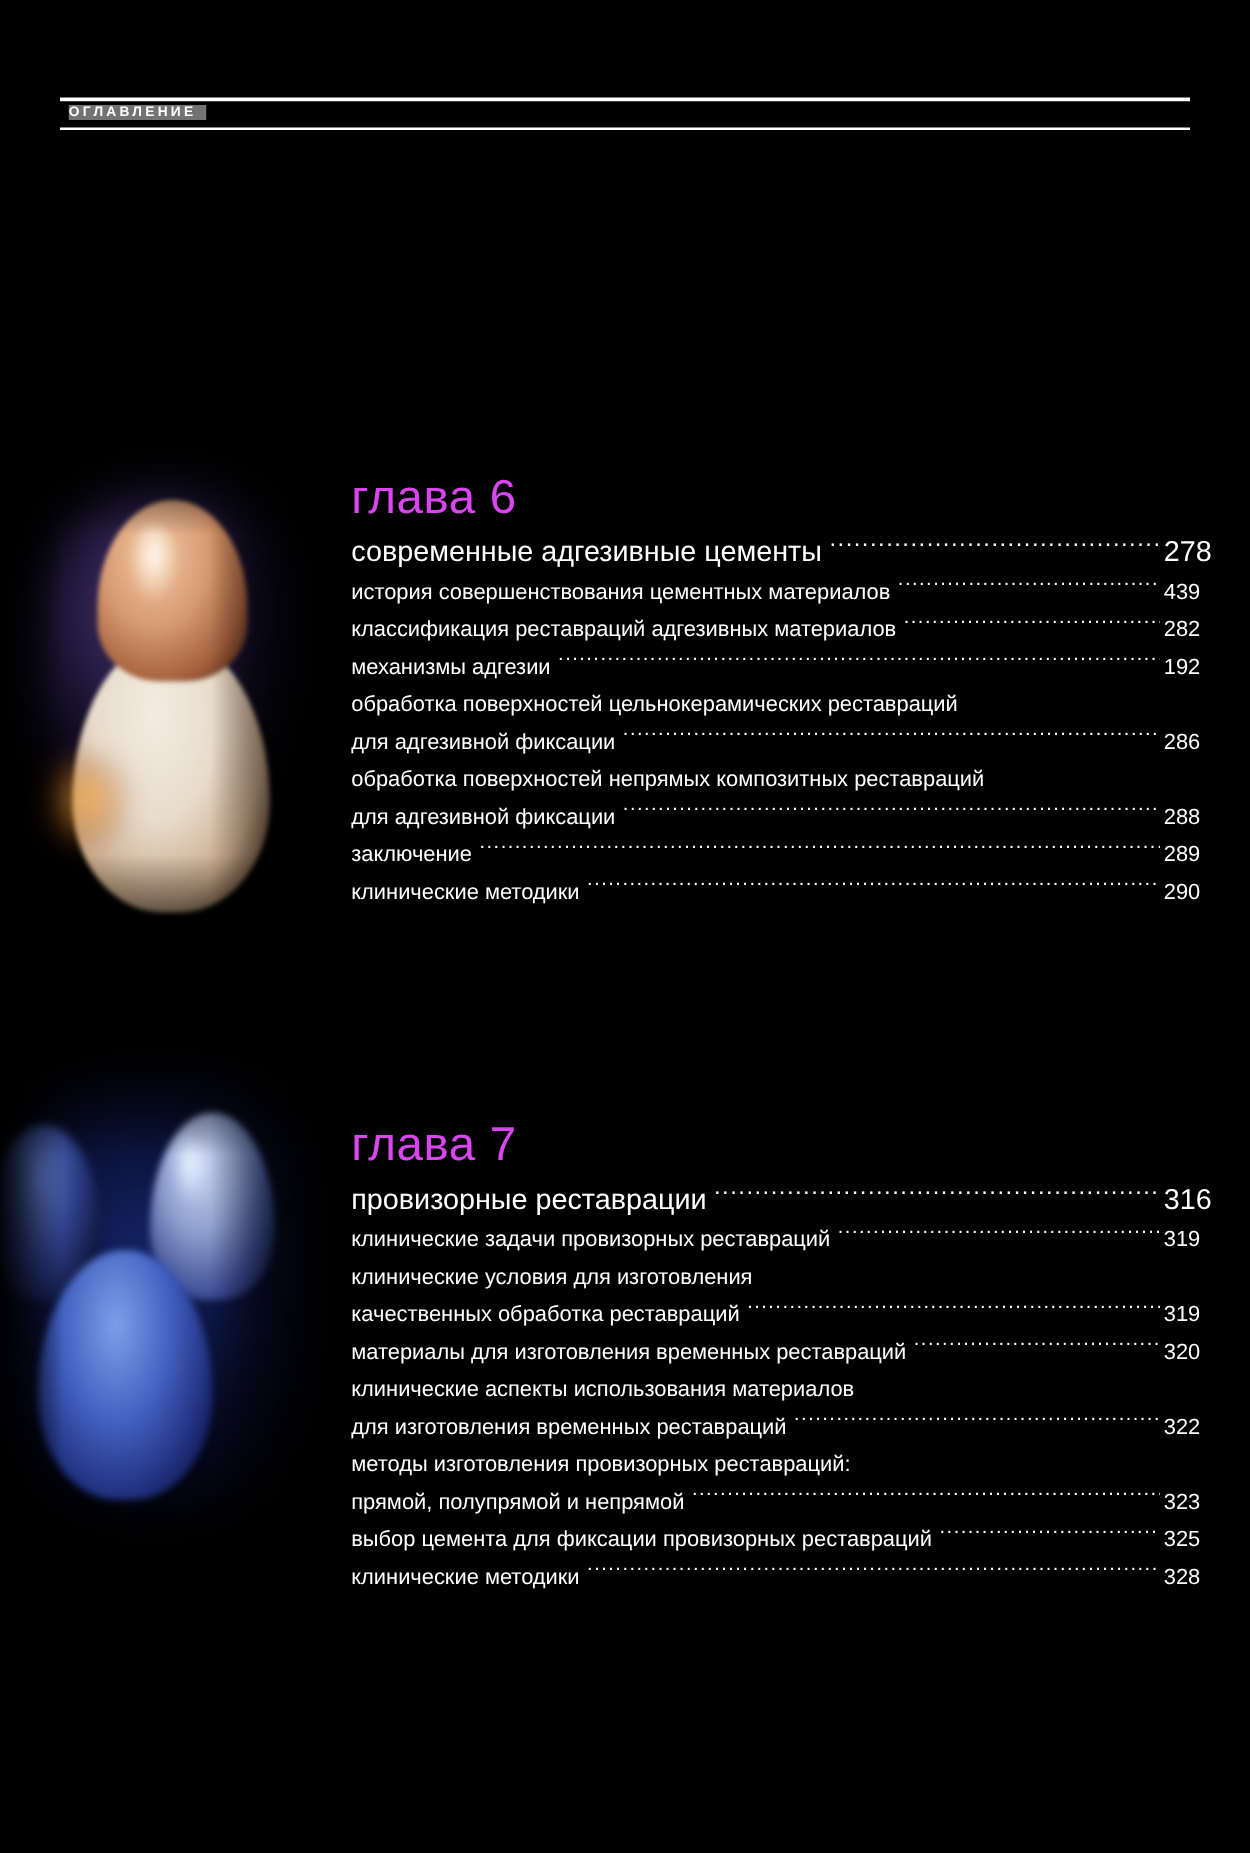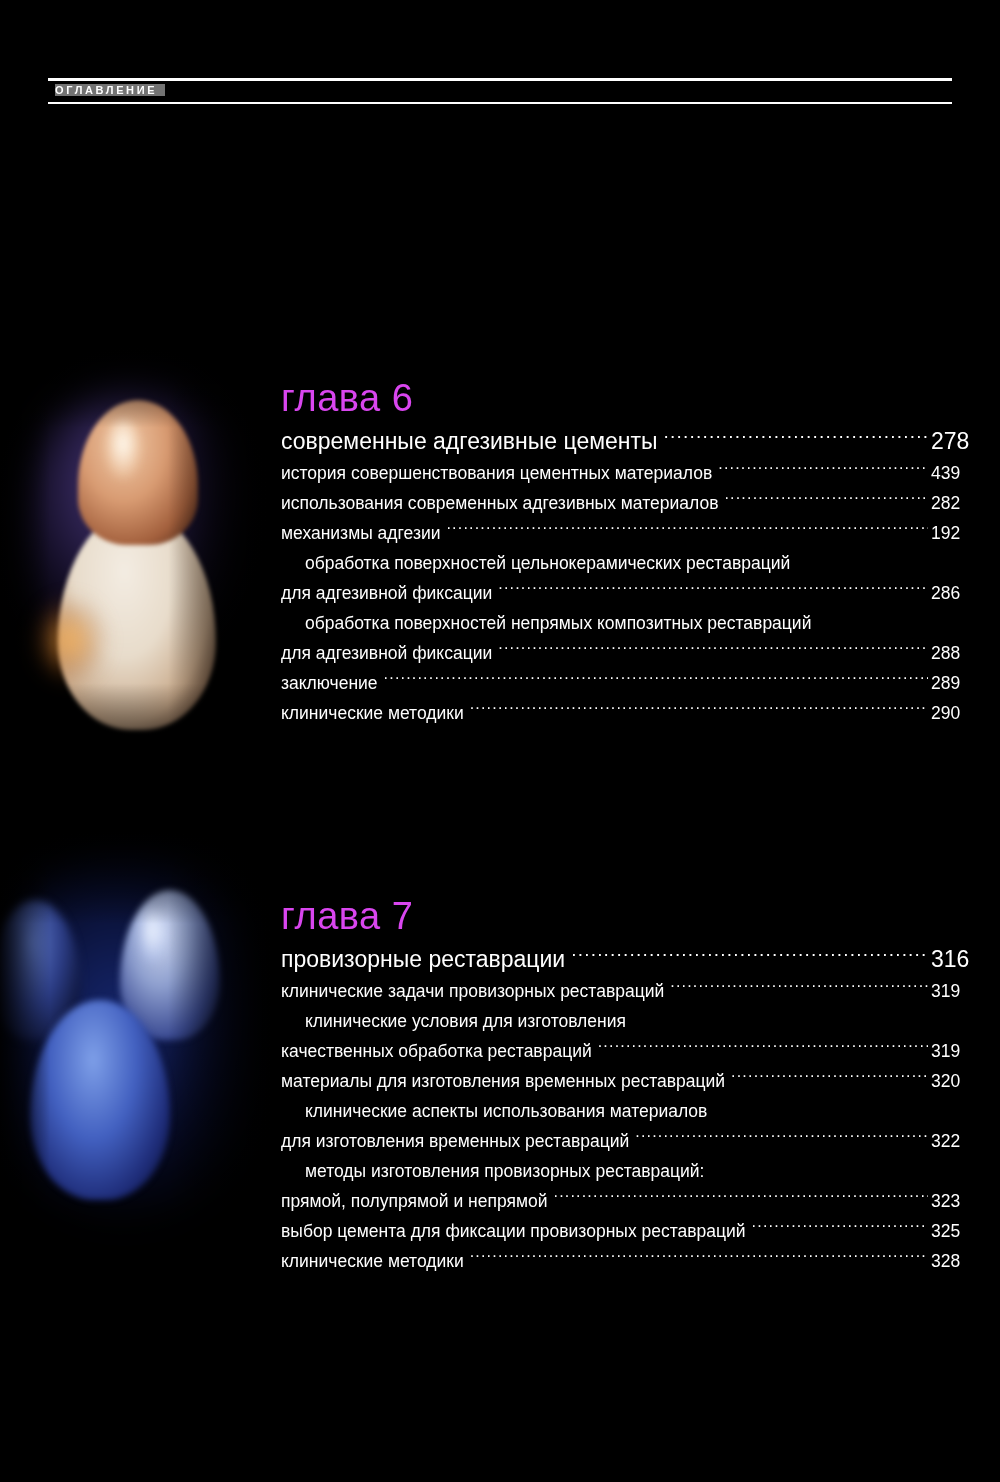--- a/index.html
+++ b/index.html
@@ -212,21 +212,21 @@
   .entry.main .dots::before { font-size: 19px; }
   .entry .page-num {
     flex: 0 0 auto;
     text-align: left;
     min-width: 40px;
     padding-left: 1px;
   }
   .entry.nodots {
     display: block;
   }
-  .entry.nodots .label { padding-right: 4px; margin-left: 24px; }
+  .entry.nodots .label { padding-right: 4px; }
 </style>
 </head>
 <body>
 
 <div class="page">
 
   <div class="header">
     <div class="header-rule-top"></div>
     <div class="header-rule-bottom"></div>
     <div class="header-label">ОГЛАВЛЕНИЕ</div>
@@ -257,21 +257,21 @@
       <span class="page-num">278</span>
     </div>
 
     <div class="entry">
       <span class="label">история совершенствования цементных материалов</span>
       <span class="dots"></span>
       <span class="page-num">439</span>
     </div>
 
     <div class="entry">
-      <span class="label">использования современных адгезивных материалов</span>
+      <span class="label">классификация реставраций адгезивных материалов</span>
       <span class="dots"></span>
       <span class="page-num">282</span>
     </div>
 
     <div class="entry">
       <span class="label">механизмы адгезии</span>
       <span class="dots"></span>
       <span class="page-num">192</span>
     </div>
 

